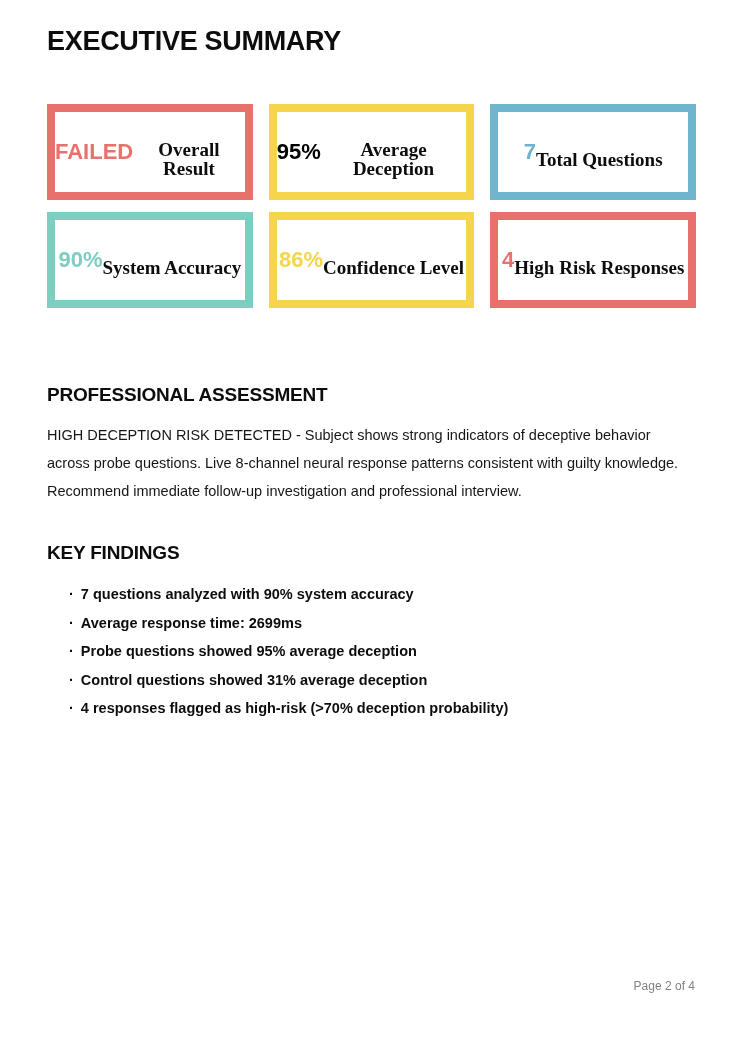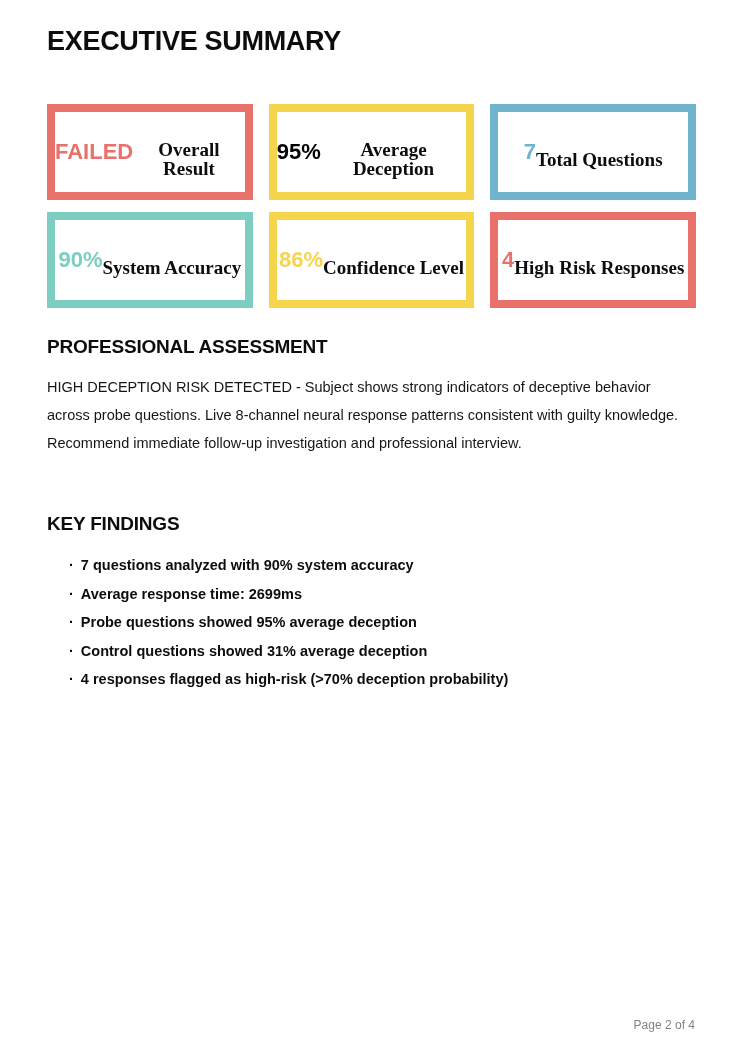--- a/index.html
+++ b/index.html
@@ -58,31 +58,31 @@
     font-family: Liberation Serif, serif;
   }
   .section-heading {
     margin: 0;
     font-size: 19px;
     font-weight: bold;
     color: #0d0d0d;
     letter-spacing: -0.2px;
   }
   .assessment-heading {
-    margin-top: 28px;
+    margin-top: 76px;
   }
   .assessment-body {
     margin: 15px 0 0 0;
     font-size: 14.5px;
     line-height: 28px;
     color: #161616;
     max-width: 650px;
   }
   .findings-heading {
-    margin-top: 56px;
+    margin-top: 37px;
   }
   .findings-list {
     list-style: none;
     margin: 23px 0 0 0;
     padding: 0 0 0 22px;
   }
   .findings-list li {
     display: flex;
     align-items: baseline;
     font-size: 14.5px;
@@ -90,21 +90,21 @@
     color: #0d0d0d;
     line-height: 1;
     margin-bottom: 14px;
   }
   .bullet-dot {
     margin-right: 7px;
     font-weight: bold;
   }
   .page-footer {
     position: absolute;
-    top: 1018px;
+    top: 979px;
     right: 48px;
     font-size: 12px;
     color: #828282;
     margin-left: 8px;
   }
 </style>
 </head>
 <body>
 
 <div class="page">

